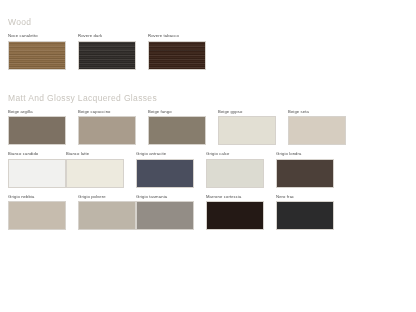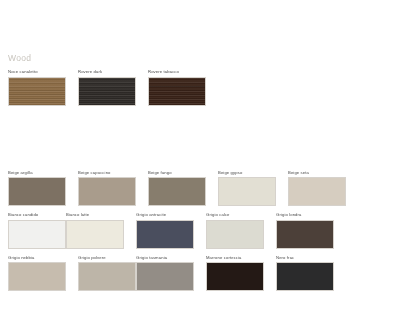--- a/index.html
+++ b/index.html
@@ -18,21 +18,20 @@
     position: relative;
     width: 416px;
     height: 312px;
     background: #fff;
     padding: 0;
     box-sizing: border-box;
   }
   .section {
     padding: 0 8px;
     box-sizing: border-box;
-    margin-top: 36px;
   }
   .section-title {
     font-size: 8.5px;
     color: #c9c5be;
     letter-spacing: 0.35px;
     font-weight: 400;
     line-height: 11px;
     margin: 0;
     padding: 0;
   }
@@ -166,20 +165,21 @@
 
       <div class="swatch-cell">
         <div class="swatch-label">Rovere tabacco</div>
         <div class="swatch-chip tex-wood plank" style="background:#3a2318"></div>
       </div>
 
     </div>
   </section>
 
   <section class="section" id="sec-lacquer">
+    <h2 class="section-title">Matt And Glossy Lacquered Glasses</h2>
     <div class="swatch-grid">
 
       <div class="swatch-cell">
         <div class="swatch-label">Beige argilla</div>
         <div class="swatch-chip" style="background:#7d7163"></div>
       </div>
       <div class="swatch-cell">
         <div class="swatch-label">Beige capuccino</div>
         <div class="swatch-chip" style="background:#a99c8c"></div>
       </div>

